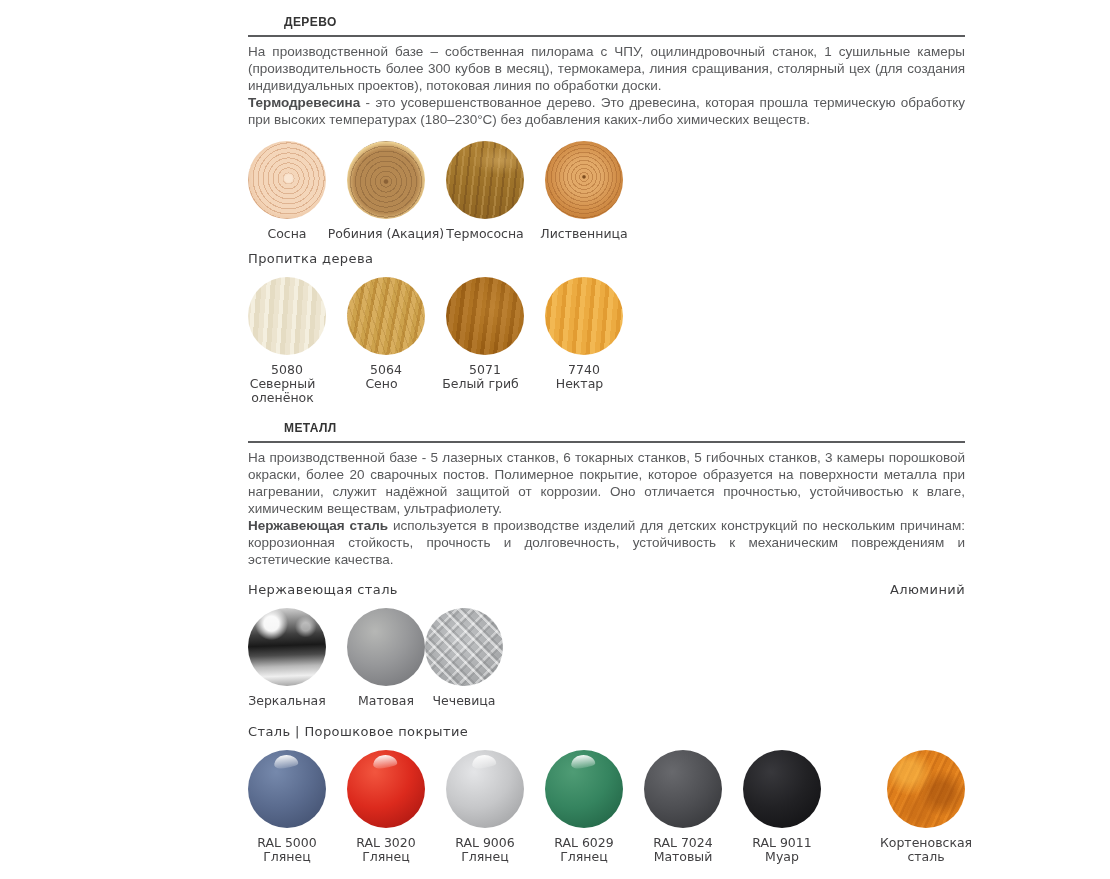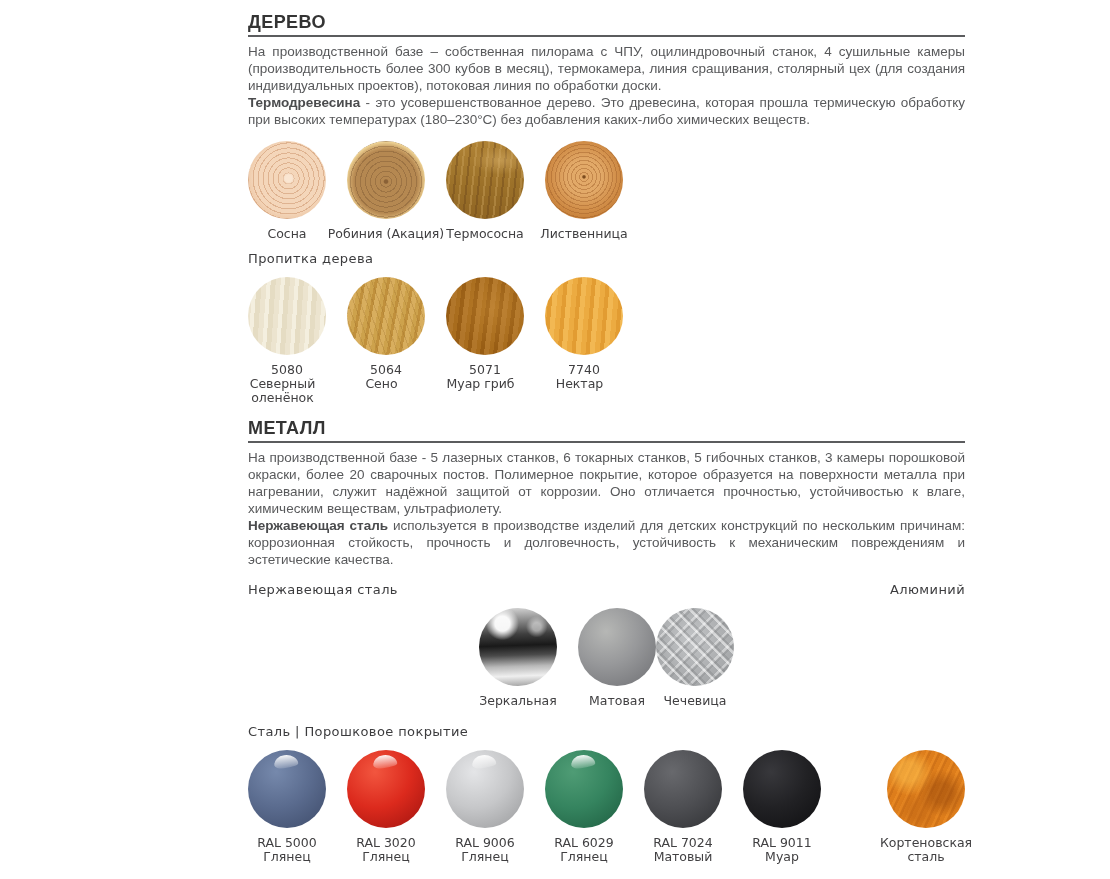--- a/index.html
+++ b/index.html
@@ -1,20 +1,20 @@
 <!DOCTYPE html>
 <html><head>
 <meta charset="utf-8">
 <style>
   html,body{margin:0;padding:0;background:#ffffff;}
   body{width:1110px;height:879px;overflow:hidden;font-family:"Liberation Sans",sans-serif;}
   .page{box-sizing:border-box;width:1110px;height:879px;padding:13px 145px 0 248px;position:relative;}
 
   
-  .section-title{font-size:18px;font-weight:bold;color:#343434;letter-spacing:.4px;line-height:18px;font-family:"Liberation Sans",sans-serif;}
+  .section-title{font-size:12px;font-weight:bold;color:#343434;letter-spacing:.4px;line-height:18px;font-family:"Liberation Sans",sans-serif;margin-left:36px;}
   .rule{height:2px;background:#5b5c5e;margin-top:4px;}
 
   
   .paras{margin-top:6px;}
   .para{margin:0;font-size:13.5px;line-height:17px;color:#58595b;text-align:justify;}
   .para b{color:#4b4c4e;}
 
   
   .sub-title{font-family:"DejaVu Sans",sans-serif;font-size:13px;color:#3c3c3e;letter-spacing:.4px;line-height:18px;}
 
@@ -83,35 +83,35 @@
     radial-gradient(circle at 40% 78%, rgba(190,100,20,.5) 0 10%, rgba(190,100,20,0) 28%),
     repeating-linear-gradient(115deg, rgba(255,160,50,.3) 0 2px, rgba(170,85,15,.25) 3px 5px, rgba(170,85,15,0) 5px 9px),
     #dd7d1b;}
 
   
   .mt-swatches{margin-top:13px;}
   .impreg-title{margin-top:9px;}
   .impreg-row{margin-top:9px;}
   .metal-sec{margin-top:14px;}
   .split-head{display:flex;justify-content:space-between;align-items:flex-end;margin-top:13px;}
-  .split-row{display:flex;justify-content:center;align-items:flex-start;margin-top:9px;}
+  .split-row{display:flex;justify-content:flex-start;align-items:flex-start;margin-top:9px;}
   .powder-title{margin-top:15px;}
   .powder-row{margin-top:9px;}
   .corten-push{margin-left:auto;}
 </style>
 </head>
 <body>
 
 <div class="page">
 
   <div class="section-title">ДЕРЕВО</div>
   <div class="rule"></div>
 
   <div class="paras">
-    <p class="para">На производственной базе – собственная пилорама с ЧПУ, оцилиндровочный станок, 4 сушильные камеры (производительность более 300 кубов в месяц), термокамера, линия сращивания, столярный цех (для создания индивидуальных проектов), потоковая линия по обработки доски.</p>
+    <p class="para">На производственной базе – собственная пилорама с ЧПУ, оцилиндровочный станок, 1 сушильные камеры (производительность более 300 кубов в месяц), термокамера, линия сращивания, столярный цех (для создания индивидуальных проектов), потоковая линия по обработки доски.</p>
     <p class="para"><b>Термодревесина</b><span> - это усовершенствованное дерево. Это древесина, которая прошла термическую обработку при высоких температурах (180–230°С) без добавления каких-либо химических веществ.</span></p>
   </div>
 
   <div class="row mt-swatches">
     <div class="swatch">
       <div class="circle sw-pine"></div>
       <div class="lbl">Сосна</div>
     </div>
     <div class="swatch">
       <div class="circle sw-robinia"></div>
@@ -141,21 +141,21 @@
       <div class="circle im-5064"></div>
       <div class="lbl">
         <div>5064</div>
         <div class="wrap">Сено</div>
       </div>
     </div>
     <div class="swatch">
       <div class="circle im-5071"></div>
       <div class="lbl">
         <div>5071</div>
-        <div class="wrap">Муар гриб</div>
+        <div class="wrap">Белый гриб</div>
       </div>
     </div>
     <div class="swatch">
       <div class="circle im-5050"></div>
       <div class="lbl">
         <div>7740</div>
         <div class="wrap">Нектар</div>
       </div>
     </div>
   </div>

